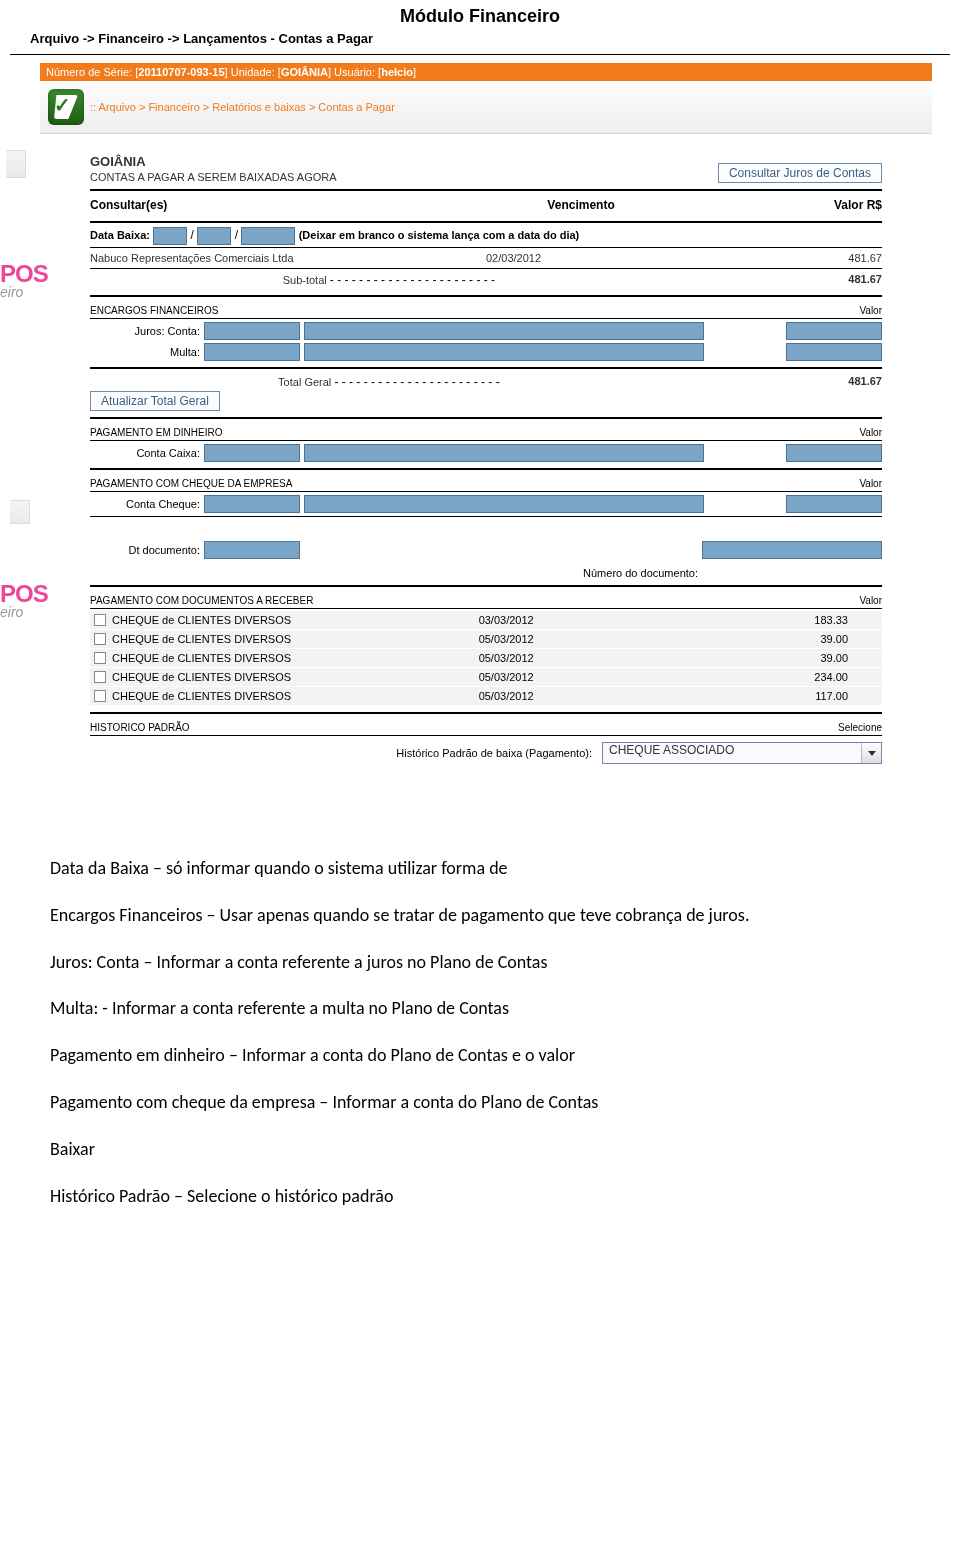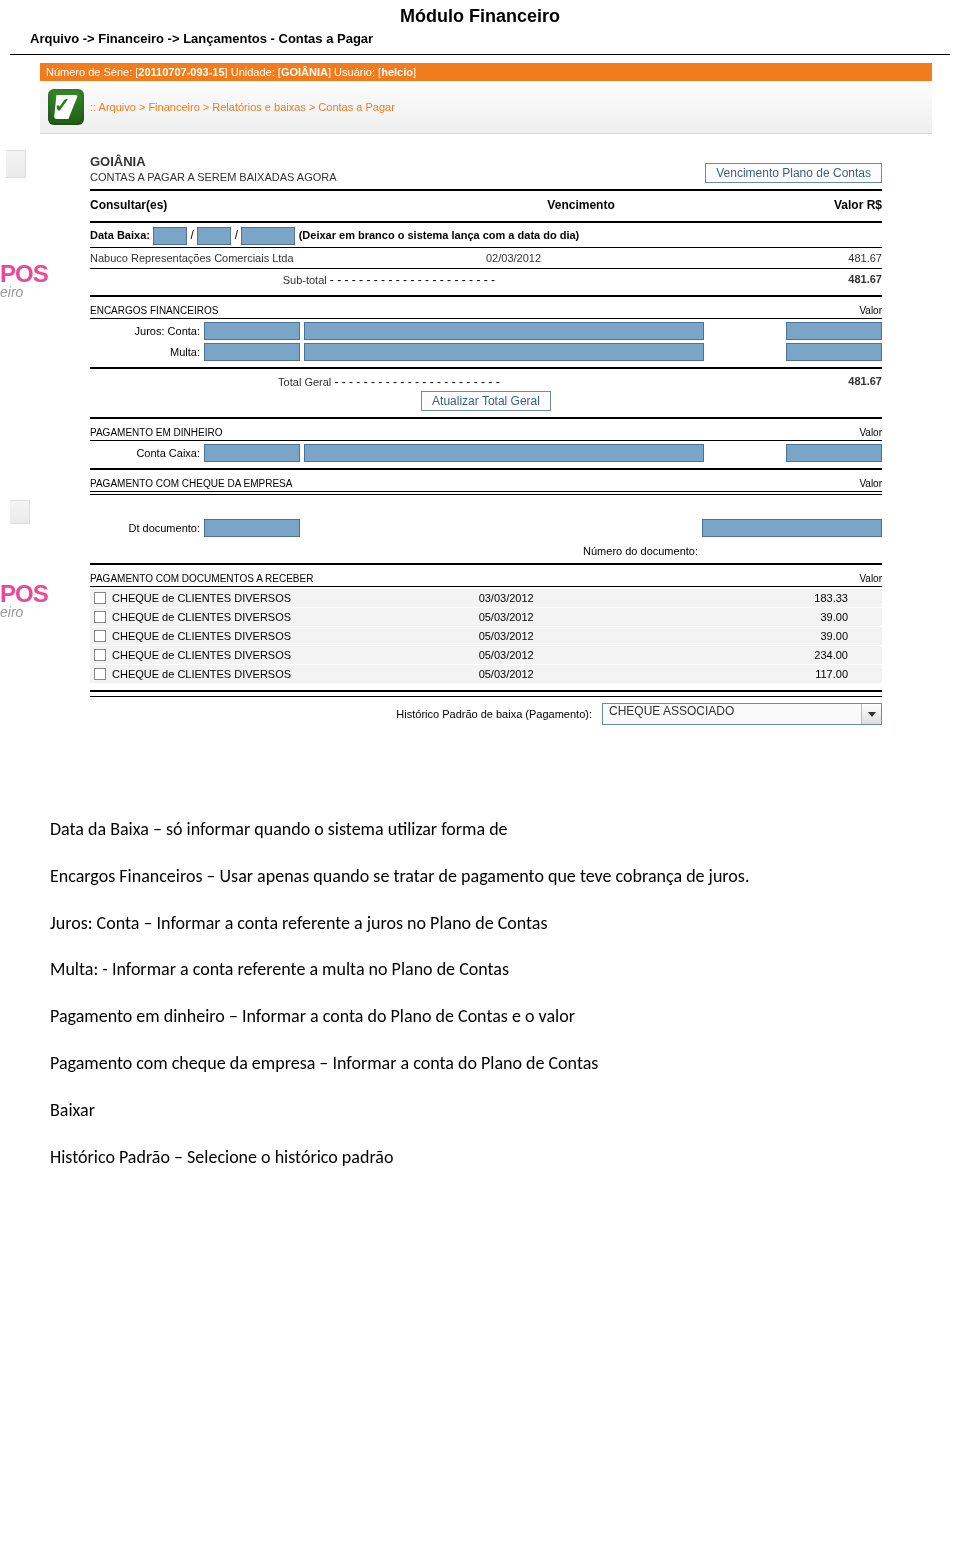--- a/index.html
+++ b/index.html
@@ -110,21 +110,21 @@
   .link-btn {
     display:inline-block;
     border:1px solid #6a8aae;
     background:#fdfdfd;
     color:#3a5f85;
     font-size:12px;
     padding:2px 10px;
     text-decoration:none;
     cursor:pointer;
   }
-  .right { text-align:center; }
+  .right { text-align:left; }
 
   .section-head { font-weight:normal; font-size:10px; display:flex; justify-content:space-between; margin-top:8px;}
   .field-label { font-size:11px; display:inline-block; text-align:right;margin-top:47px;}
   .inp-blue { display:inline-block; background:#7aa5c7; border:1px solid #4a7396; height:18px; vertical-align:middle;}
   .inp-blue.w150 { width:180px; }
   .inp-blue.w90  { width:96px; }
   .inp-blue.w400 { width:400px; }
 
   .enc-row { display:flex; align-items:center; gap:4px; margin:3px 0; }
   .enc-row .lab { width:110px; text-align:right; font-size:11px;}
@@ -198,21 +198,21 @@
     <div class="logo"></div>
     <div class="breadcrumb">:: Arquivo &gt; Financeiro &gt; Relatórios e baixas &gt; Contas a Pagar</div>
   </div>
 
   <div class="content">
     <div style="display:flex; justify-content:space-between; align-items:flex-end;">
       <div>
         <div class="unit-title">GOIÂNIA</div>
         <div class="sub-title">CONTAS A PAGAR A SEREM BAIXADAS AGORA</div>
       </div>
-      <a class="link-btn">Vencimento Plano de Contas</a>
+      <a class="link-btn">Consultar Juros de Contas</a>
     </div>
     <hr class="row-sep">
 
     <div class="head-row">
       <div class="col1">Consultar(es)</div>
       <div class="col2">Vencimento</div>
       <div class="col3">Valor R$</div>
     </div>
     <hr class="row-sep">
 
@@ -289,20 +289,27 @@
       <span class="spacer"></span>
       <span class="inp-blue w90"></span>
     </div>
     <hr class="row-sep">
 
     <div class="section-head">
       <span>PAGAMENTO COM CHEQUE DA EMPRESA</span>
       <span>Valor</span>
     </div>
     <hr class="row-sep-thin">
+    <div class="enc-row">
+      <span class="lab">Conta Cheque:</span>
+      <span class="inp-blue w90"></span>
+      <span class="inp-blue w400"></span>
+      <span class="spacer"></span>
+      <span class="inp-blue w90"></span>
+    </div>
     <hr class="row-sep-thin">
     <div class="enc-row">
       <span class="lab">Dt documento:</span>
       <span class="inp-blue w90"></span>
       <span class="spacer"></span>
       <span class="field-label">Número do documento:</span>
       <span class="inp-blue w150"></span>
     </div>
     <hr class="row-sep">
 
@@ -338,20 +345,24 @@
       </div>
       <div class="item">
         <span class="chk"></span>
         <span class="name">CHEQUE de CLIENTES DIVERSOS</span>
         <span class="dt">05/03/2012</span>
         <span class="val">117.00</span>
       </div>
     </div>
     <hr class="row-sep">
 
+    <div class="section-head">
+      <span>HISTORICO PADRÃO</span>
+      <span>Selecione</span>
+    </div>
     <hr class="row-sep-thin">
     <div class="hist-row">
       <span class="lab">Histórico Padrão de baixa (Pagamento):</span>
       <div class="select-box">
         <span class="txt">CHEQUE ASSOCIADO</span>
         <span class="arrow"></span>
       </div>
     </div>
   </div>
 </div>

